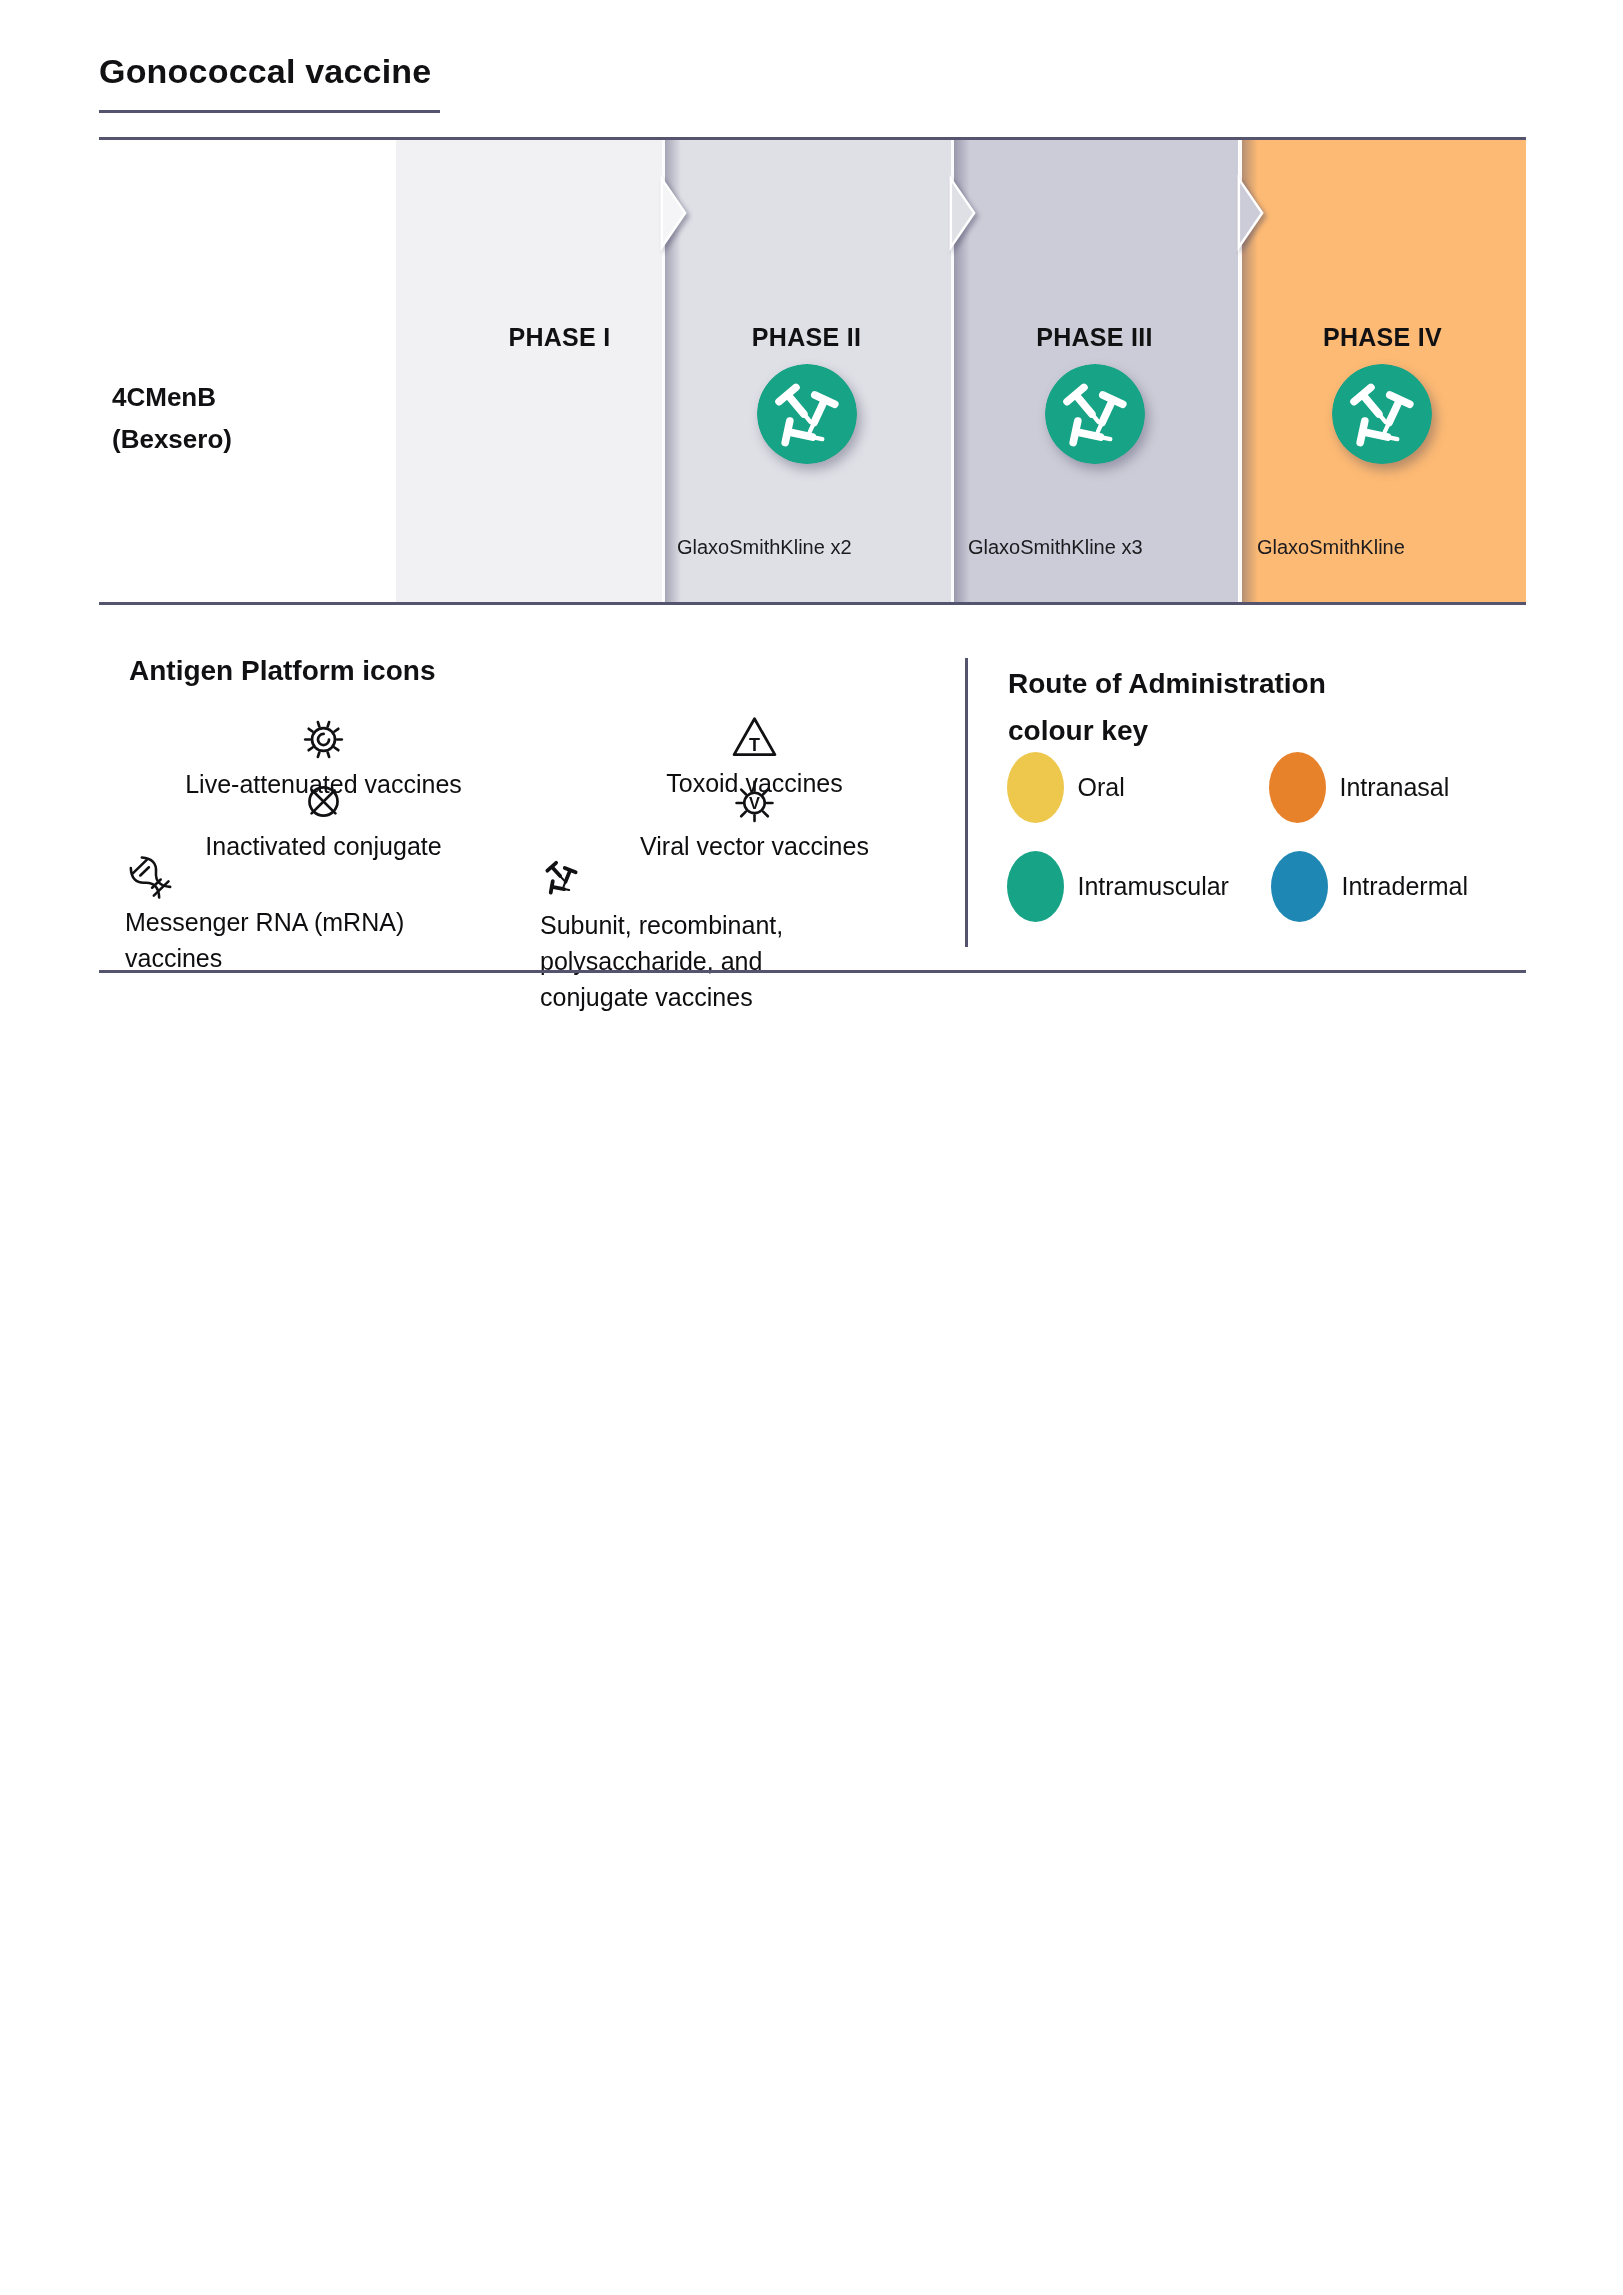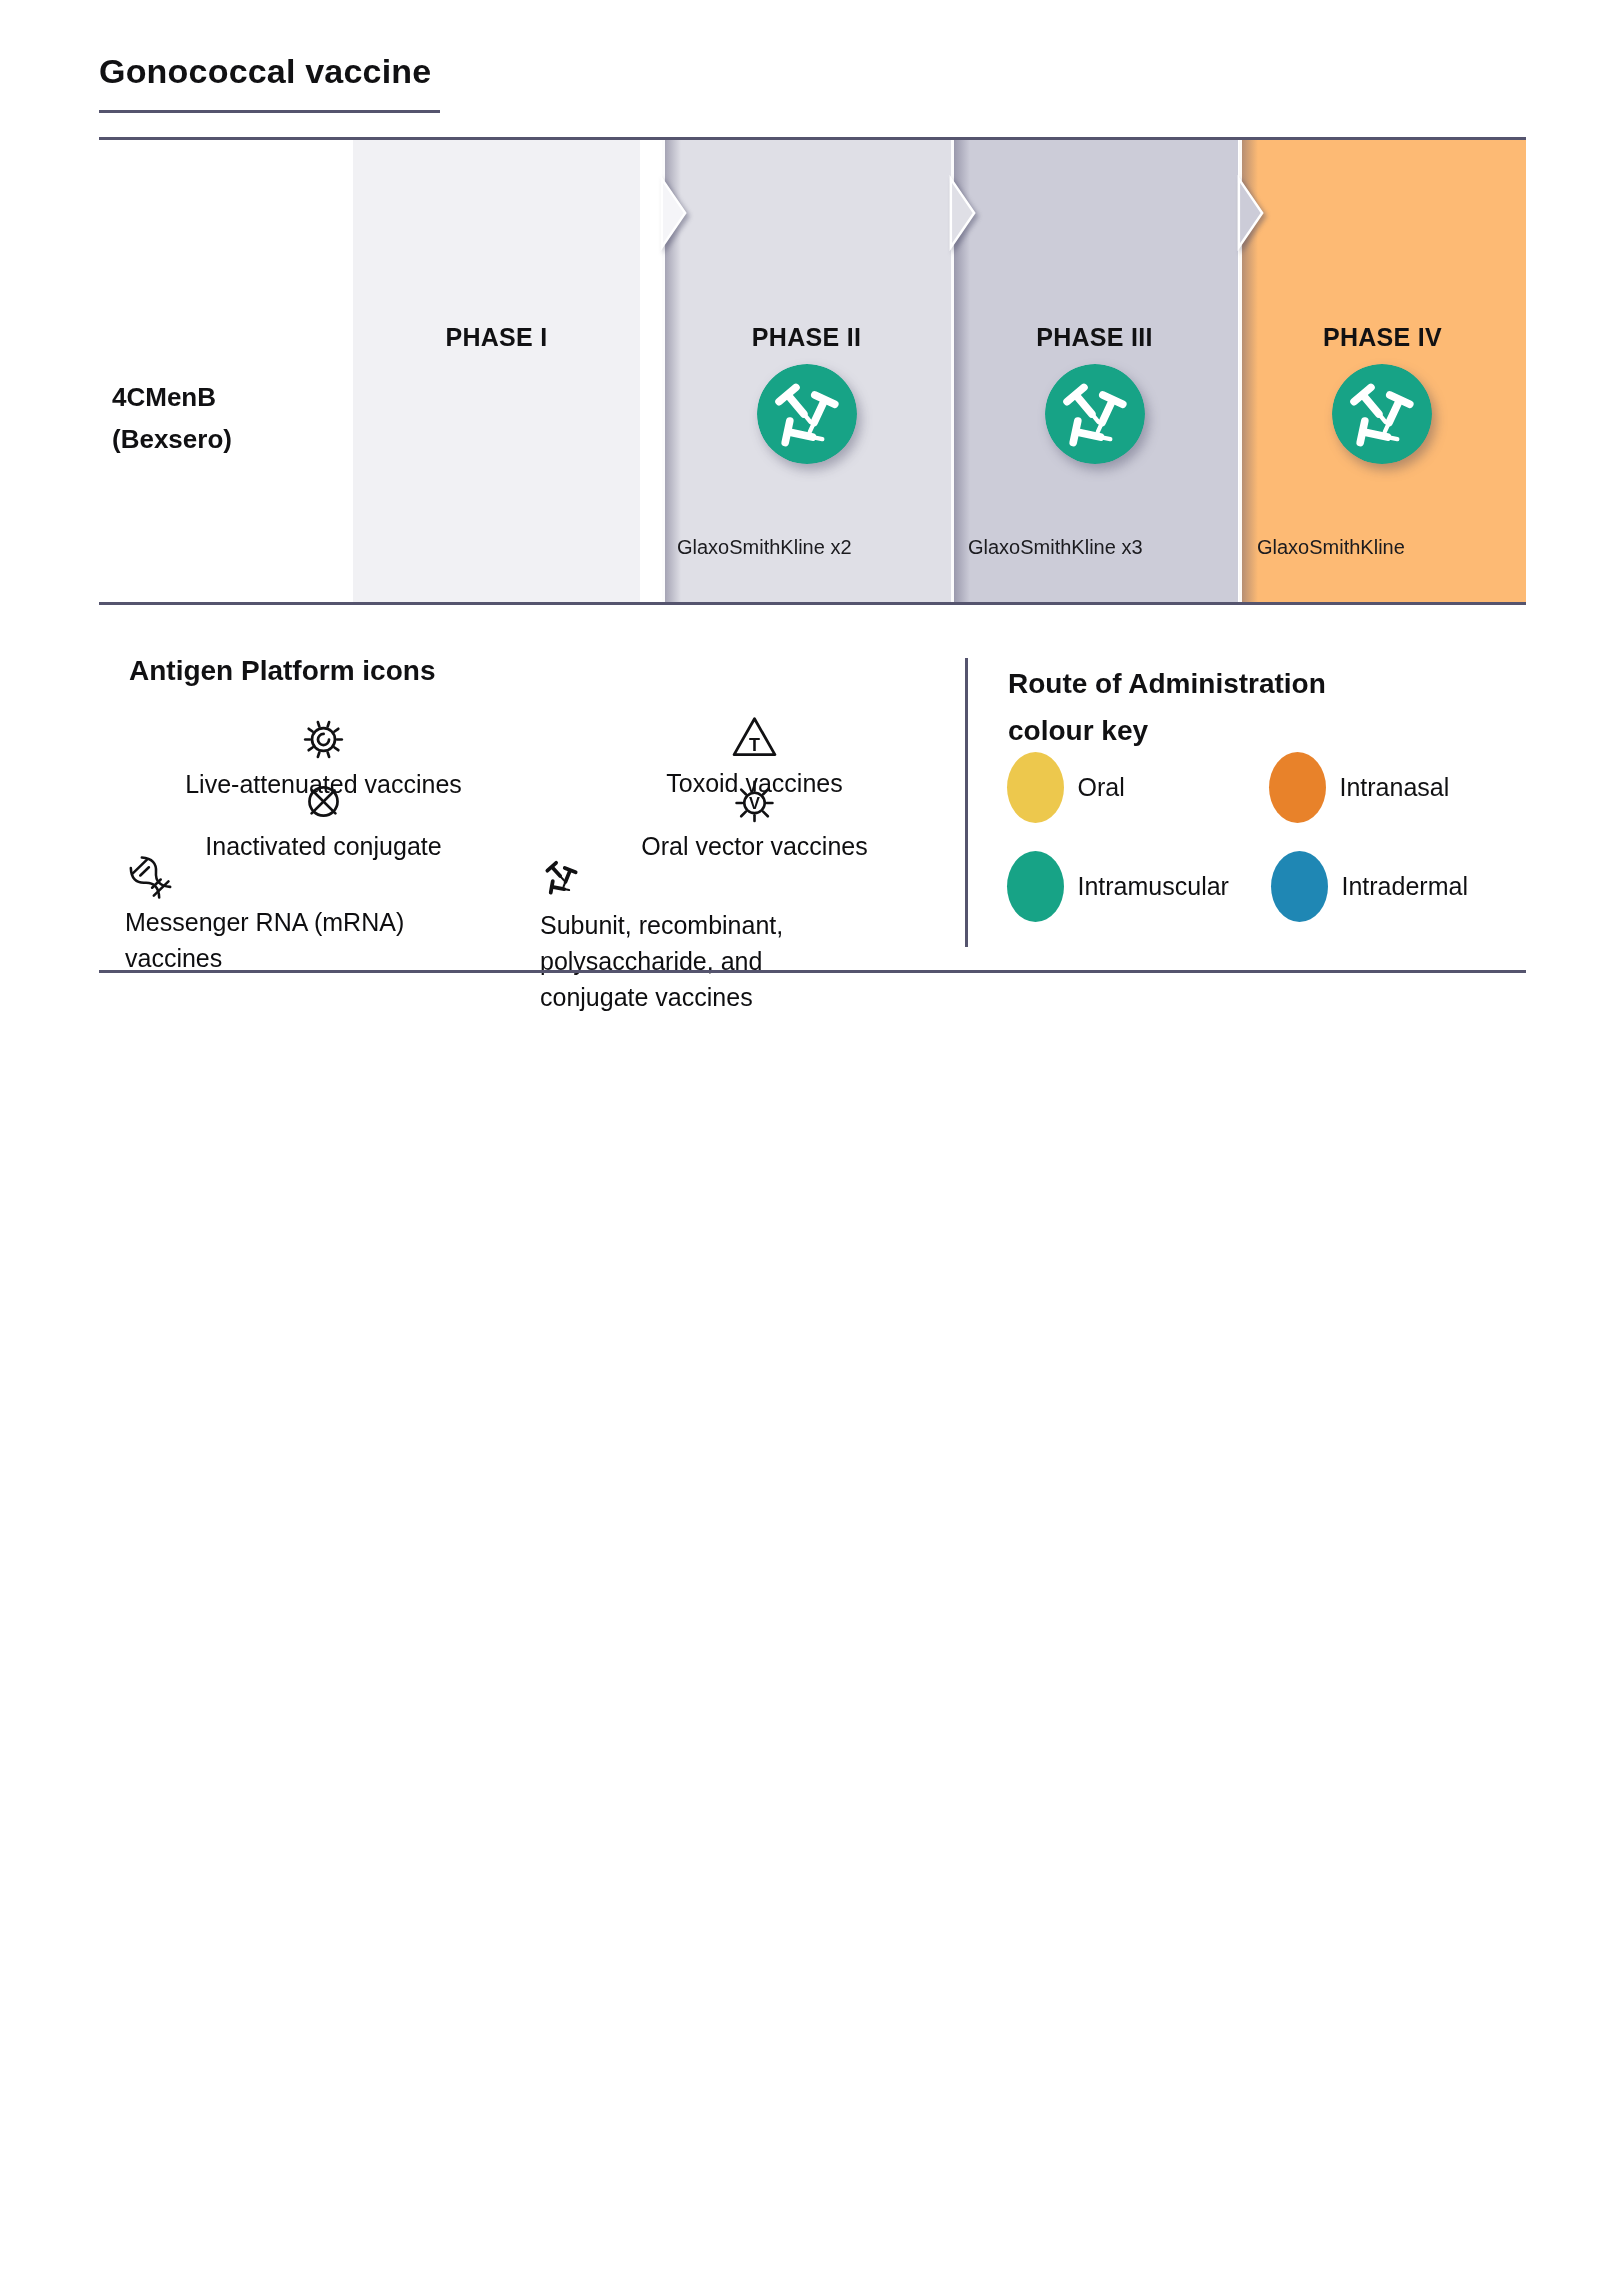--- a/index.html
+++ b/index.html
@@ -10,21 +10,21 @@
   .page-title{position:absolute;left:99px;top:52px;font-size:34px;font-weight:bold;letter-spacing:0.2px;}
   .title-underline{position:absolute;left:99px;top:110px;width:341px;height:2.5px;background:#55546e;}
 
   
   .rule{position:absolute;left:99px;width:1427px;background:#55546e;}
   .rule.top{top:137px;height:3.4px;}
   .rule.bottom{top:602px;height:2.5px;}
   .rule.legend-bottom{top:970px;height:2.5px;}
 
   .phase-col{position:absolute;top:140px;height:462px;}
-  .col-1{left:353px;width:287px;}
+  .col-1{left:396px;width:287px;padding-left:40px;}
   .col-2{left:662px;width:289px;}
   .col-3{left:951px;width:287px;}
   .col-4{left:1239px;width:287px;}
 
   .col-sliver{position:absolute;left:0;top:0;bottom:0;width:3.4px;background:#fdfdfe;opacity:.95;}
   .col-shade{position:absolute;left:3.4px;top:0;bottom:0;width:16px;
              background:linear-gradient(to right, rgba(85,82,112,.42), rgba(85,82,112,0));}
 
   .phase-label{position:absolute;top:183px;left:0;width:100%;text-align:center;
                font-size:25px;font-weight:bold;letter-spacing:0.3px;}
@@ -252,21 +252,21 @@
           <line x1="40.6" y1="43.6" x2="46.3" y2="49.3"></line>
         <line x1="30" y1="48" x2="30" y2="55"></line>
           <line x1="19.4" y1="43.6" x2="13.7" y2="49.3"></line>
         <line x1="15" y1="33" x2="8" y2="33"></line>
           <line x1="19.4" y1="22.4" x2="13.7" y2="16.7"></line>
         <line x1="30" y1="18" x2="30" y2="7"></line>
           <line x1="40.6" y1="22.4" x2="46.3" y2="16.7"></line>
         <text x="30" y="41" text-anchor="middle" stroke="none" fill="#111113" font-size="20" font-weight="bold">V</text>
       </svg>
     </span>
-    <span class="tx">Oral vector vaccines</span>
+    <span class="tx">Viral vector vaccines</span>
   </div>
 
   <div class="legend-item li-6">
     <span class="ic">
       <svg width="47" height="47" viewBox="0 0 56 56" fill="none" stroke="#111113" stroke-linecap="round">
         <g transform="translate(14,14) rotate(48)">
           <line x1="0" y1="-7" x2="0" y2="7" stroke-width="4.5"></line>
             <line x1="2" y1="0" x2="15" y2="0" stroke-width="4.5"></line>
             <line x1="15" y1="0" x2="21" y2="0" stroke-width="2.5"></line>
         </g>

